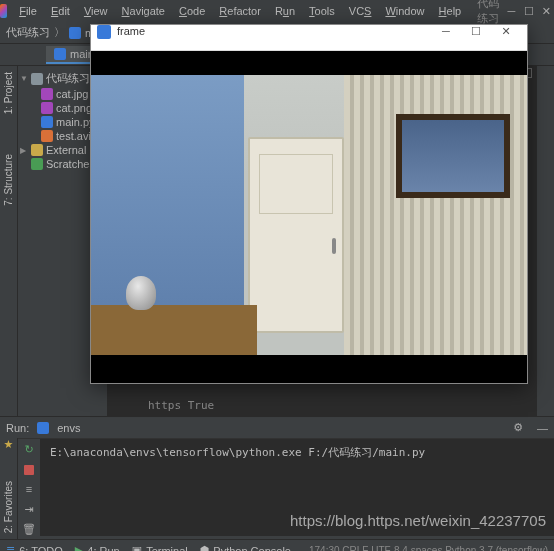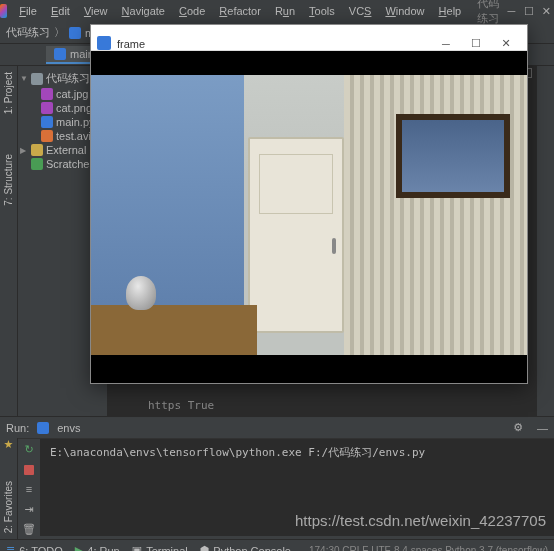--- a/index.html
+++ b/index.html
@@ -28,21 +28,21 @@
 .fimg{background:#a347ba}
 .favi{background:#d97038}
 .flib{background:#c9a94a}
 .fscr{background:#499c54}
 .editor{flex:1;background:#2b2b2b;position:relative}
 .code{position:absolute;bottom:4px;left:40px;color:#888;font-family:Consolas,monospace}
 .rightstrip{width:18px;background:#3c3f41;border-left:1px solid #2b2b2b}
 .gutter{position:absolute;right:4px;top:2px;display:flex;gap:6px}
 .gutter .g{width:10px;height:10px;border:1px solid #666}
 .framewin{position:absolute;left:90px;top:24px;width:438px;height:360px;background:#fff;border:1px solid #888;box-shadow:0 4px 20px rgba(0,0,0,.5);z-index:10}
-.frametitle{height:26px;background:#fff;display:flex;align-items:flex-end;padding:0 6px;border-bottom:1px solid #ddd}
+.frametitle{height:26px;background:#fff;display:flex;align-items:flex-start;padding:0 6px;border-bottom:1px solid #ddd}
 .frametitle .fico2{width:14px;height:14px;background:#3879d9;border-radius:2px;margin-right:6px}
 .frametitle .ft{color:#333;flex:1}
 .frametitle .wb{width:30px;text-align:center;color:#555}
 .framecontent{height:332px;background:#000;position:relative;overflow:hidden}
 .photo{position:absolute;left:0;top:24px;right:0;height:280px;background:linear-gradient(180deg,#c8ccc8 0%,#c0c4c0 35%,#c0c4c0 100%)}
 .wall-l{position:absolute;left:0;top:0;width:35%;height:100%;background:linear-gradient(180deg,#7b9cc4,#5a7ba8)}
 .wall-r{position:absolute;right:0;top:0;width:42%;height:100%;background:repeating-linear-gradient(90deg,#d4d0c0 0 6px,#b8b4a4 6px 10px)}
 .door{position:absolute;left:36%;top:22%;width:22%;height:70%;background:#e8e4d8;border:2px solid #c0bca8;border-radius:2px}
 .door::before{content:"";position:absolute;left:10%;top:8%;right:10%;height:30%;border:1px solid #c8c4b0}
 .door::after{content:"";position:absolute;right:6px;top:52%;width:4px;height:16px;background:#888;border-radius:2px}
@@ -177,21 +177,21 @@
   <div class="console" style="flex:1">
     <div class="ctools">
       <div class="cb" style="color:#59a869">↻</div>
       <div class="cb">
           <div class="credot"></div>
         </div>
       <div class="cb" style="color:#aaa">≡</div>
       <div class="cb" style="color:#aaa">⇥</div>
       <div class="cb" style="color:#aaa">🗑</div>
     </div>
-    <div class="cout">E:\anaconda\envs\tensorflow\python.exe F:/代码练习/envs.py</div>
+    <div class="cout">E:\anaconda\envs\tensorflow\python.exe F:/代码练习/main.py</div>
   </div>
 </div>
 
 <div class="bottombar">
   <div class="bb">
       <span style="color:#4a88c7">≣</span>
       <span>6: TODO</span>
     </div>
   <div class="bb">
       <span class="play">▶</span>
@@ -221,13 +221,13 @@
       <div class="wall-l"></div>
       <div class="wall-r"></div>
       <div class="door"></div>
       <div class="frame-pic"></div>
       <div class="desk"></div>
       <div class="kettle"></div>
     </div>
   </div>
 </div>
 
-<div class="watermark">https://test.csdn.net/weixin_42237705</div>
+<div class="watermark">https://blog.https.net/weixin_42237705</div>
 
 </body></html>

